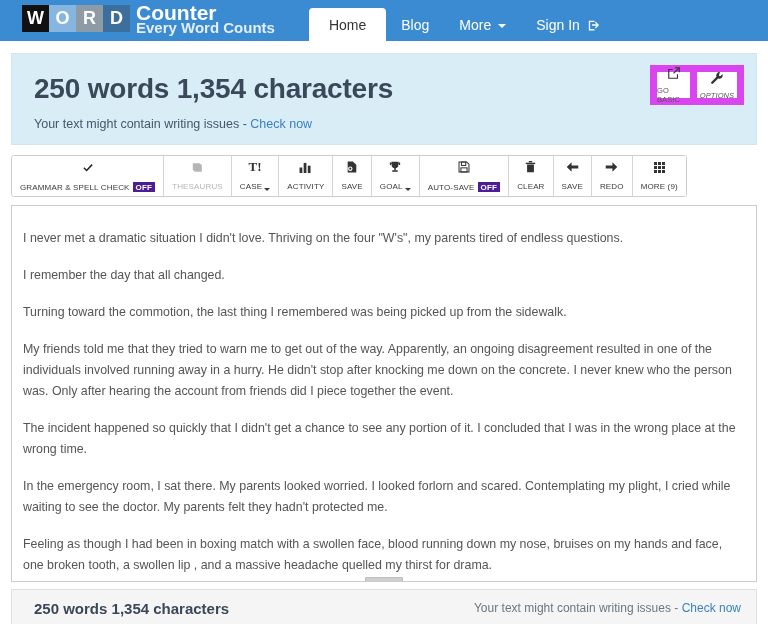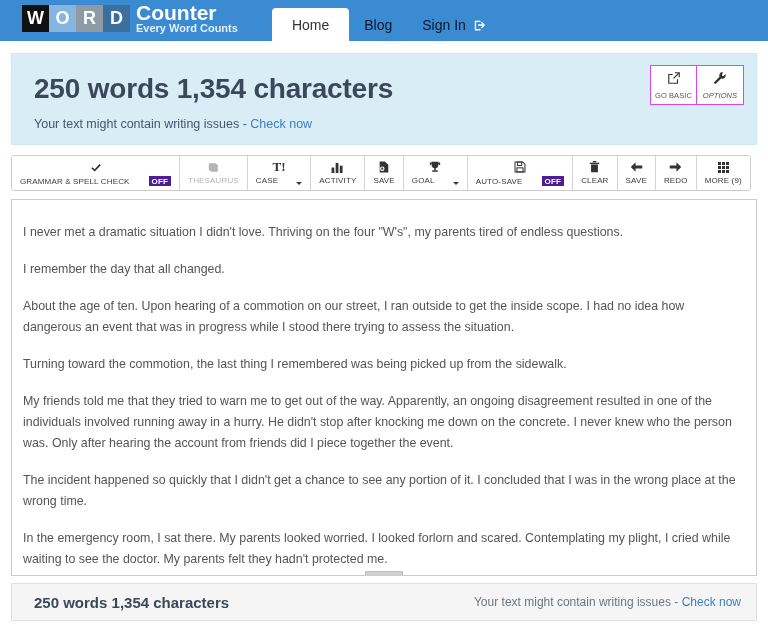--- a/index.html
+++ b/index.html
@@ -41,35 +41,35 @@
   .brand-text { margin-left: 6px; line-height: 1; }
   .brand-title {
     color: #ffffff;
     font-size: 21px;
     font-weight: bold;
     display: block;
     line-height: 19px;
   }
   .brand-tag {
     color: #e3eef8;
-    font-size: 11px;
+    font-size: 15px;
     font-weight: bold;
     display: block;
     line-height: 10px;
     margin-top: 1px;
   }
 
   .nav-items {
     display: flex;
     align-items: flex-end;
     margin-left: 34px;
     height: 41px;
   }
   .nav-item {
-    color: #0f172a;
+    color: #ffffff;
     font-size: 14px;
     padding: 0 15px;
     height: 32px;
     line-height: 32px;
     display: flex;
     align-items: center;
     gap: 4px;
     cursor: pointer;
     white-space: nowrap;
   }
@@ -122,21 +122,21 @@
   .header-buttons {
     position: absolute;
     right: 12px;
     top: 11px;
     display: flex;
   }
   .hdr-btn {
     width: 47px;
     height: 40px;
     background: #ffffff;
-    border: 1px solid #d946ef;
+    border: 7px solid #d946ef;
     display: flex;
     flex-direction: column;
     align-items: center;
     justify-content: center;
     cursor: pointer;
     gap: 2px;
   }
   .hdr-btn + .hdr-btn { border-left: none; font-style: italic; }
   .hdr-btn-label {
     font-size: 7.5px;
@@ -172,24 +172,23 @@
     justify-content: center;
     color: #333333;
     font-size: 12px;
     line-height: 14px;
   }
   .tool-label {
     font-size: 8px;
     color: #3a3a3a;
     letter-spacing: 0.15px;
     white-space: nowrap;
-    margin-top: 2px;
+    margin-top: 8px;
     display: flex;
     align-items: flex-end;
-    gap: 16px;
   }
   .tool-btn.disabled .tool-icon,
   .tool-btn.disabled .tool-label { color: #b5b5b5; }
   .badge-off {
     background: #4c1d95;
     color: #ffffff;
     font-size: 8px;
     font-weight: bold;
     padding: 1px 3px 0;
     margin-left: 3px;
@@ -281,20 +280,24 @@
   </div>
 
   <div class="nav-items">
     <div class="nav-item active">
       <span>Home</span>
     </div>
     <div class="nav-item">
       <span>Blog</span>
     </div>
     <div class="nav-item">
+      <span>More</span>
+      <span class="caret"></span>
+    </div>
+    <div class="nav-item">
       <span>Sign In</span>
       <span class="signin-icon">
         <svg width="13" height="13" viewBox="0 0 16 16" fill="#ffffff" aria-hidden="true">
           <path d="M1 2h7v1.6H2.6v8.8H8V14H1z"></path>
           <path d="M9.6 3.4 8.5 4.5l2.1 2.1H5v1.8h5.6l-2.1 2.1 1.1 1.1L13.6 7.5z"></path>
         </svg>
       </span>
     </div>
   </div>
 </div>
@@ -456,21 +459,20 @@
         </span>
         <span class="tool-label">MORE (9)</span>
       </div>
 
     </div>
   </div>
 
   <div class="editor">
     <p>I never met a dramatic situation I didn't  love. Thriving on the four "W's", my parents tired of endless questions.</p>
     <p>I remember the day that all changed.</p>
-    <p>About the age of ten. Upon hearing of a commotion on our street, I ran outside to get the inside scope. I had no idea how dangerous an event that was in progress while I stood there trying to assess the situation.</p>
     <p>Turning toward the commotion, the last thing I remembered was being picked up from the sidewalk.</p>
     <p>My friends told me that they tried to warn me to get out of the way. Apparently, an ongoing disagreement resulted in one of the individuals involved running away in a hurry. He didn't stop after knocking me down on the concrete. I never knew who the person was. Only after hearing the account from friends did I piece together the event.</p>
     <p>The incident happened so quickly that I didn't get a chance to see any portion of it. I concluded that I was in the wrong place at the wrong time.</p>
     <p>In the emergency room, I sat there. My parents looked worried. I looked forlorn and scared. Contemplating my plight, I cried while waiting to see the doctor. My parents felt they hadn't protected me.</p>
     <p>Feeling as though I had been in boxing match with a swollen face, blood running down my nose, bruises on my hands and face, one broken tooth, a swollen lip , and a massive headache quelled my thirst for drama.</p>
     <div class="resize-handle"></div>
   </div>
 
   <div class="footer">
     <div class="footer-count">250 words 1,354 characters</div>

